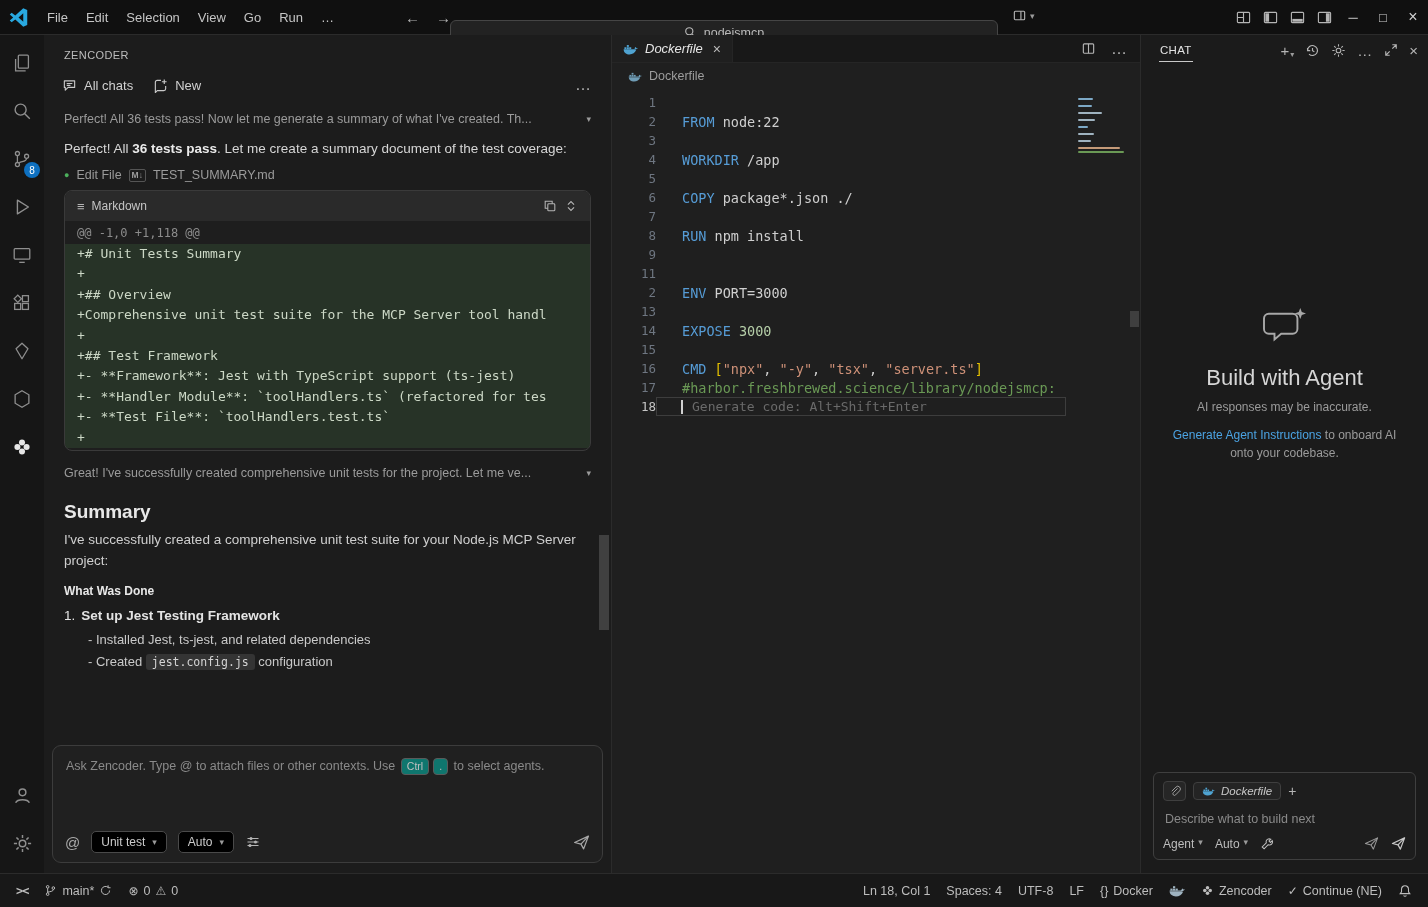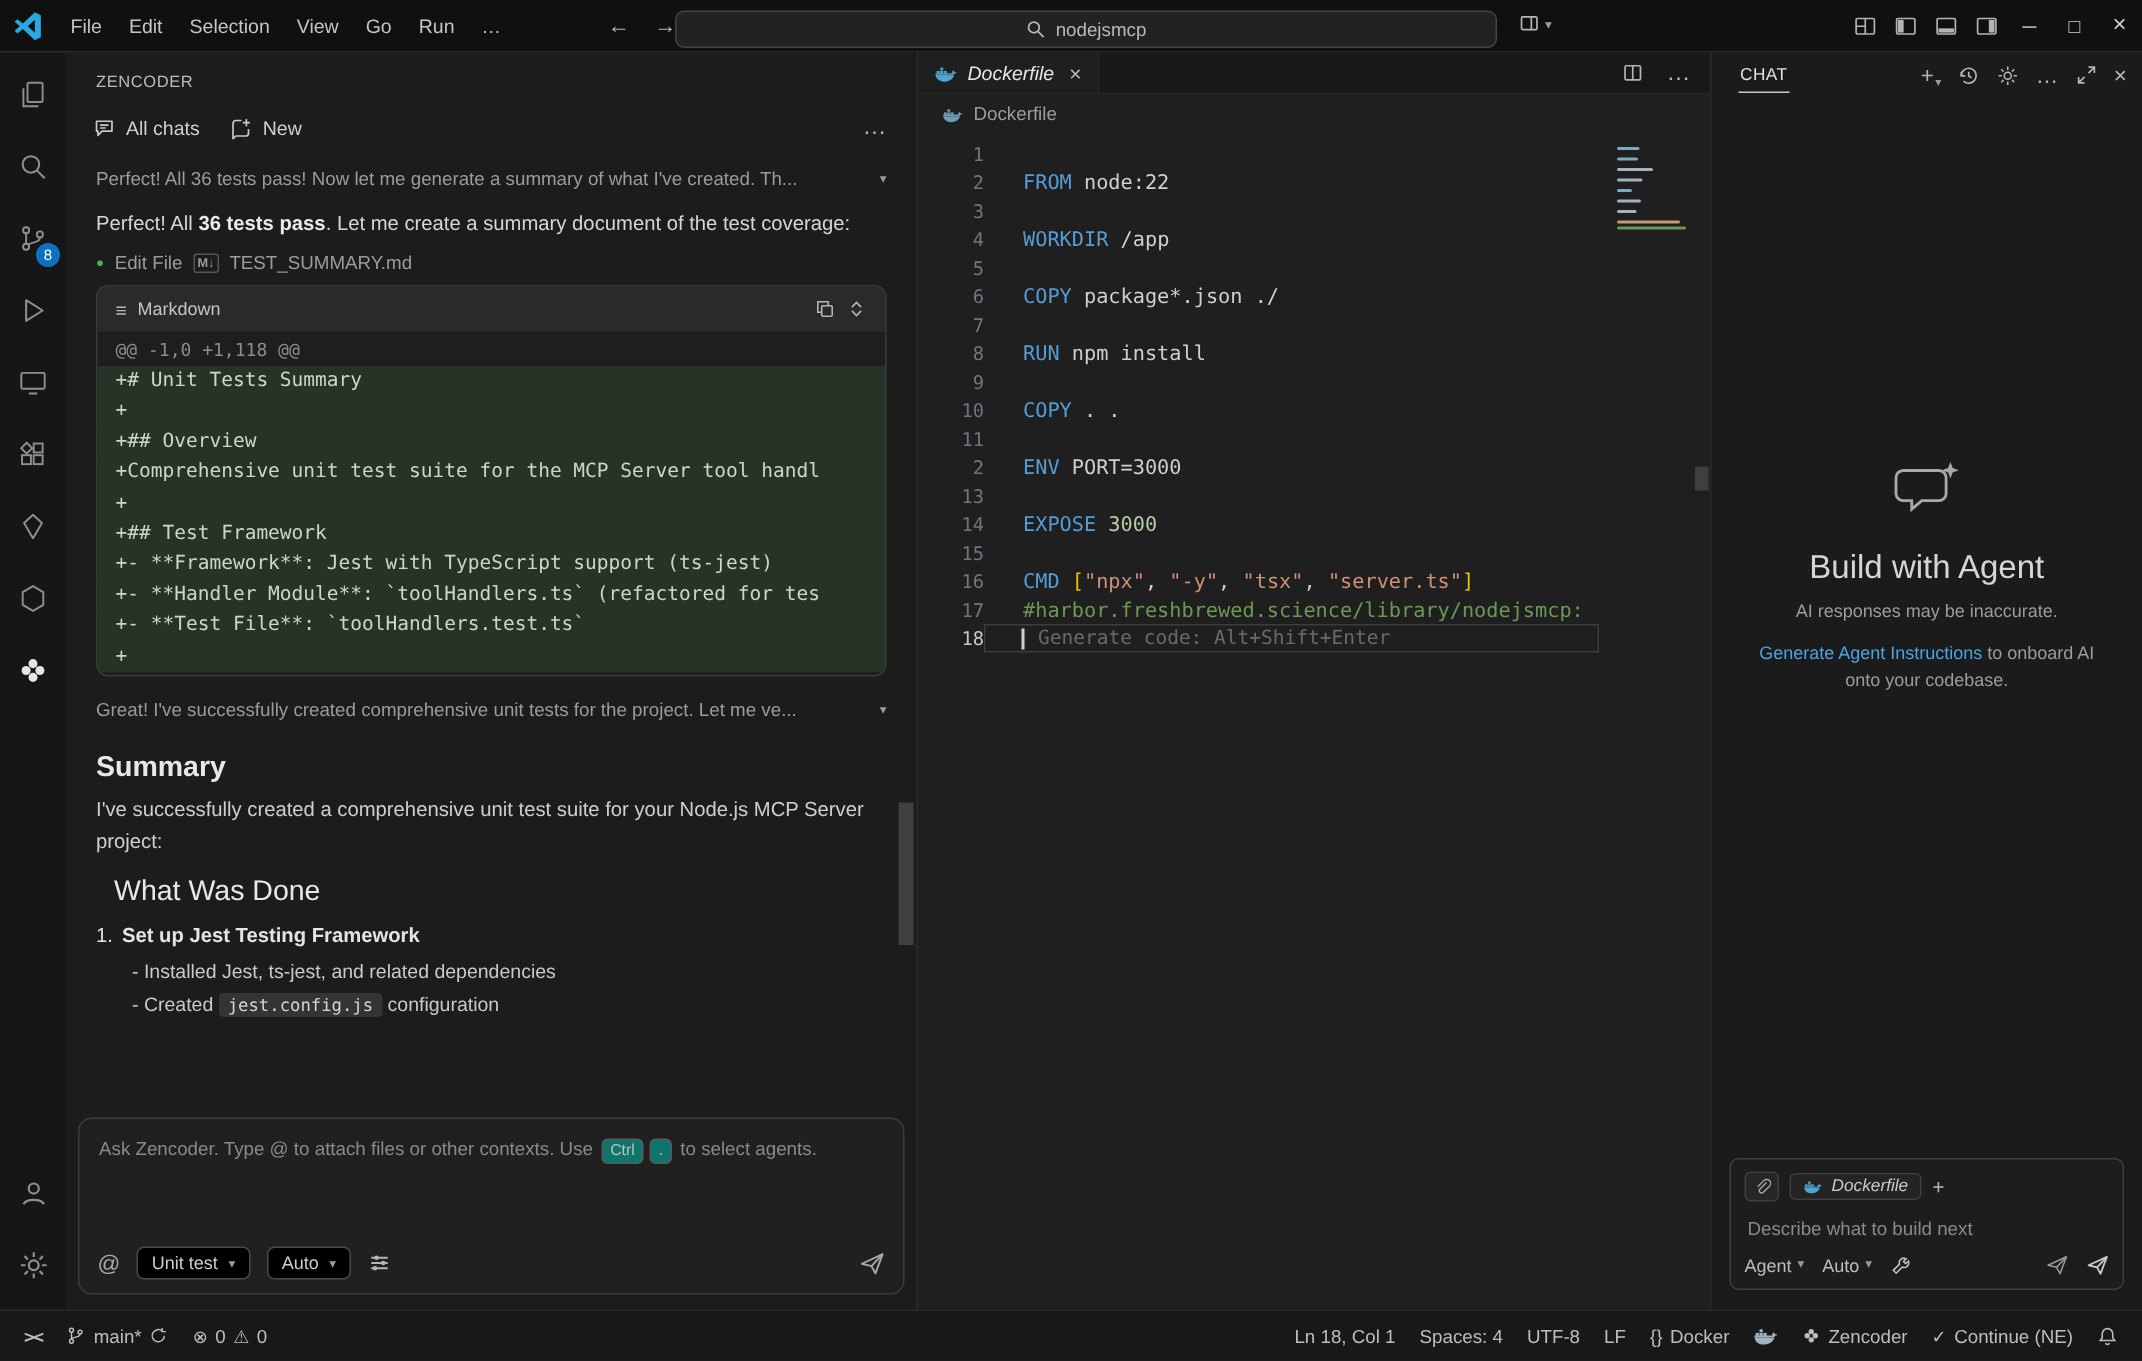--- a/index.html
+++ b/index.html
@@ -7,21 +7,21 @@
     font-family:"Liberation Sans",sans-serif;color:#cccccc;}
   .app{width:1428px;height:907px;position:relative;display:flex;flex-direction:column;}
   svg{display:block;}
   
   .titlebar{height:35px;background:#101010;border-bottom:1px solid #2b2b2b;display:flex;align-items:center;
     font-size:13px;color:#c5c5c5;position:relative;flex:none;}
   .vsc-logo{width:19px;height:19px;margin:0 10px 0 9px;}
   .menu{padding:3px 9px;border-radius:5px;cursor:default;}
   .menu-more{padding:3px 9px;color:#c5c5c5;}
   .nav-arrows{display:flex;gap:16px;margin-left:62px;font-size:15px;color:#b5b5b5;}
-  .cmd-center{position:absolute;left:450px;top:7px;width:548px;height:25px;background:#222222;
+  .cmd-center{position:absolute;left:450px;top:20px;width:548px;height:25px;background:#222222;
     border:1px solid #454545;border-radius:6px;display:flex;align-items:center;justify-content:center;
     gap:7px;color:#b9b9b9;font-size:12.5px;}
   .tb-extra{position:absolute;left:1012px;top:8px;display:flex;align-items:center;gap:3px;color:#b5b5b5;}
   .tb-right{position:absolute;right:0;top:0;height:34px;display:flex;align-items:center;}
   .layout-btn{width:27px;height:34px;display:flex;align-items:center;justify-content:center;color:#b5b5b5;}
   .win-btn{width:30px;height:34px;display:flex;align-items:center;justify-content:center;font-size:13px;color:#cfcfcf;}
   .win-close{font-size:16px;}
   
   .main{flex:1;display:flex;min-height:0;}
   
@@ -54,21 +54,21 @@
   .codeblock{border:1px solid #3a3a3a;border-radius:8px;overflow:hidden;background:#1e1e1e;margin:2px 0 10px;}
   .cb-h{height:30px;background:#2a2a2a;display:flex;align-items:center;gap:7px;padding:0 12px;font-size:12px;color:#c4c4c4;}
   .cb-h .spacer{flex:1;}
   .cb-list{font-size:13px;color:#b5b5b5;}
   .cb-diff{padding:5px 12px 4px;font-family:"DejaVu Sans Mono",monospace;font-size:12px;color:#8c8c8c;}
   .cb-body{font-family:"DejaVu Sans Mono",monospace;font-size:13px;line-height:20.4px;color:#ccd8c6;padding-bottom:2px;}
   .cb-line{background:rgba(85,160,90,0.16);padding:0 12px;white-space:pre;overflow:hidden;}
   
   .summary-h{font-size:19px;font-weight:bold;color:#e8e8e8;margin:16px 0 6px;}
   .para{color:#cfcfcf;font-size:13.5px;line-height:21px;}
-  .bold-h{font-weight:normal;color:#e8e8e8;font-size:19px;margin:13px 12px 10px;}
+  .bold-h{font-weight:bold;color:#e8e8e8;font-size:12px;margin:13px 0 10px;}
   .olitem{display:flex;gap:6px;font-size:13.5px;color:#e4e4e4;margin:4px 0 6px;}
   .olitem b{font-weight:bold;}
   .subitem{color:#c9c9c9;font-size:13px;line-height:21.5px;padding-left:24px;white-space:nowrap;overflow:hidden;}
   .code-chip{font-family:"DejaVu Sans Mono",monospace;font-size:11.5px;background:#343434;border-radius:3px;
     padding:1px 6px;color:#d4d4d4;}
   .sb-thumb{position:absolute;right:2px;top:500px;width:10px;height:95px;background:#404040;}
   
   .sb-input{flex:none;margin:6px 8px 10px;height:118px;border:1px solid #3c3c3c;border-radius:9px;
     background:#202020;position:relative;padding:11px 13px;}
   .ph{color:#8a8a8a;font-size:12.5px;line-height:19px;}
@@ -449,24 +449,20 @@
           </div>
         <div class="cl">
             <span class="ln">8</span>
             <span class="lc"><span class="kw">RUN</span><span class="df"> npm install</span></span>
           </div>
         <div class="cl">
             <span class="ln">9</span>
             <span class="lc"></span>
           </div>
         <div class="cl">
-            <span class="ln">10</span>
-            <span class="lc"><span class="kw">COPY</span><span class="df"> . .</span></span>
-          </div>
-        <div class="cl">
             <span class="ln">11</span>
             <span class="lc"></span>
           </div>
         <div class="cl">
             <span class="ln">2</span>
             <span class="lc"><span class="kw">ENV</span><span class="df"> PORT=3000</span></span>
           </div>
         <div class="cl">
             <span class="ln">13</span>
             <span class="lc"></span>

